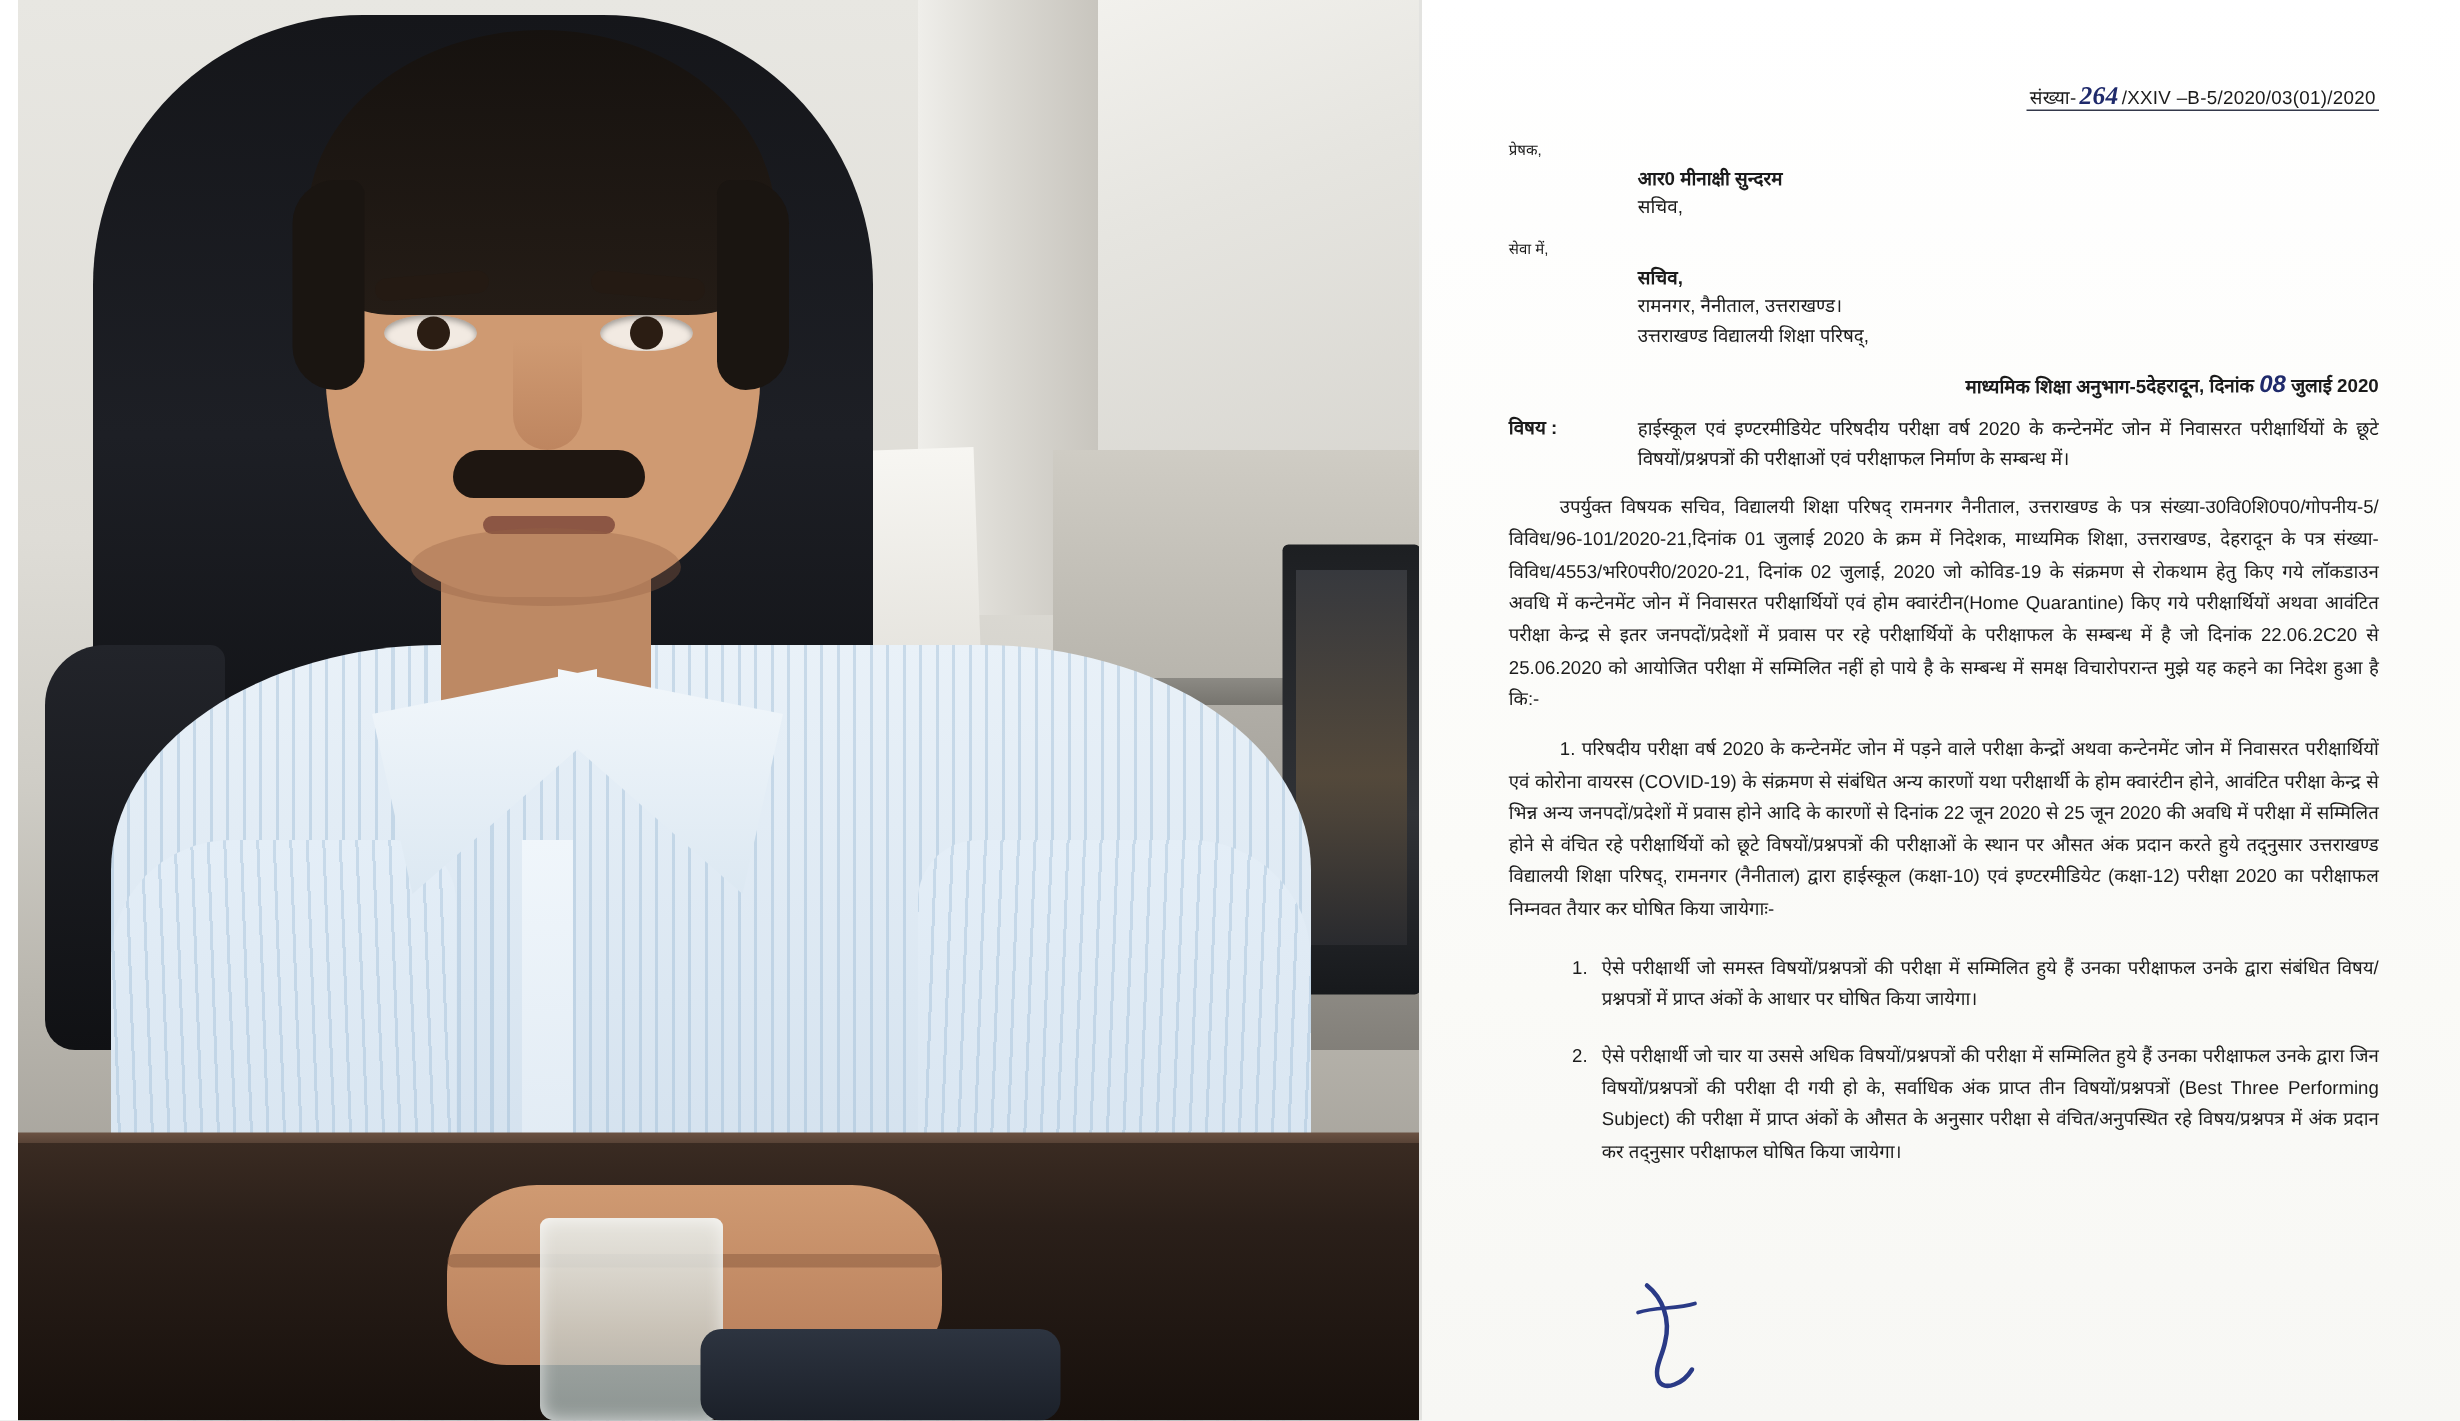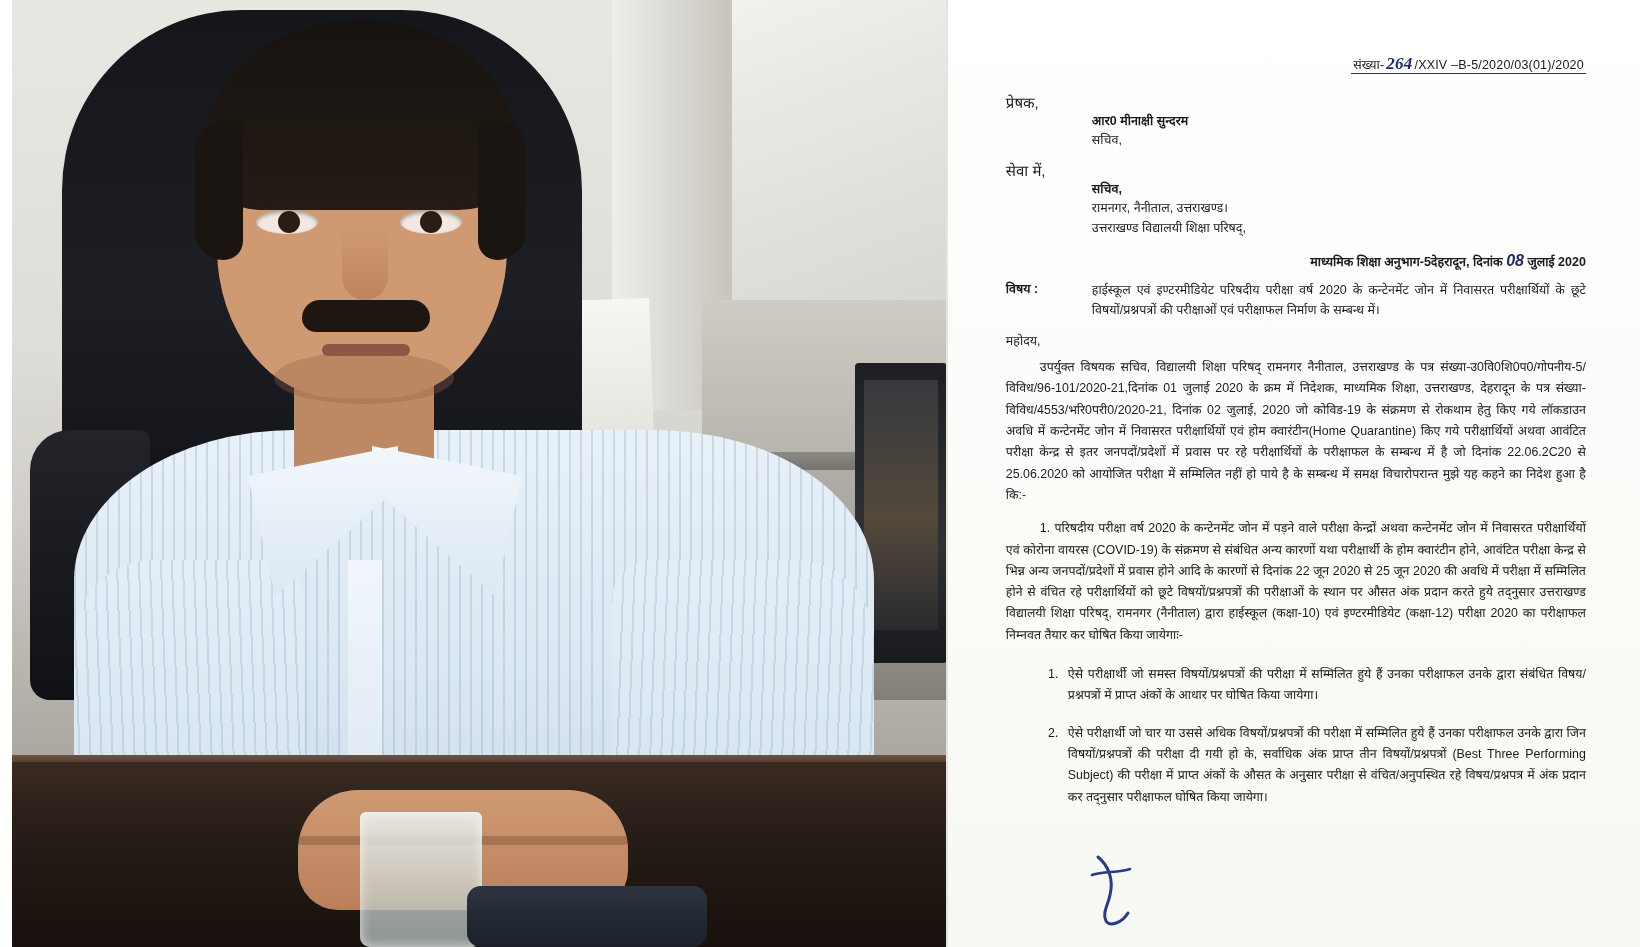--- a/index.html
+++ b/index.html
@@ -334,21 +334,21 @@
     font-size: 17px;
     color: #1f2a6b;
     font-weight: 700;
     font-style: italic;
     padding: 0 2px;
   }
   .lbl-col {
     display: inline-block;
     width: 86px;
     vertical-align: top;
-    font-size: 15px;
+    font-size: 10px;
   }
   .blk {
     margin-bottom: 9px;
   }
   .indent-block {
     margin-left: 86px;
     font-size: 12.5px;
     line-height: 1.55;
   }
   .bold {
@@ -504,21 +504,20 @@
           <span class="date-hand">08</span>
           <span>जुलाई 2020</span>
         </span>
       </div>
 
       <div class="subject-wrap">
         <div class="subject-lbl">विषय :</div>
         <div class="subject-text">हाईस्कूल एवं इण्टरमीडियेट परिषदीय परीक्षा वर्ष 2020 के कन्टेनमेंट जोन में निवासरत परीक्षार्थियों के छूटे विषयों/प्रश्नपत्रों की परीक्षाओं एवं परीक्षाफल निर्माण के सम्बन्ध में।</div>
       </div>
 
-      <div class="salutation">महोदय,</div>
 
       <p class="para">उपर्युक्त विषयक सचिव, विद्यालयी शिक्षा परिषद् रामनगर नैनीताल, उत्तराखण्ड के पत्र संख्या-उ0वि0शि0प0/गोपनीय-5/विविध/96-101/2020-21,दिनांक 01 जुलाई 2020 के क्रम में निदेशक, माध्यमिक शिक्षा, उत्तराखण्ड, देहरादून के पत्र संख्या-विविध/4553/भरि0परी0/2020-21, दिनांक 02 जुलाई, 2020 जो कोविड-19 के संक्रमण से रोकथाम हेतु किए गये लॉकडाउन अवधि में कन्टेनमेंट जोन में निवासरत परीक्षार्थियों एवं होम क्वारंटीन(Home Quarantine) किए गये परीक्षार्थियों अथवा आवंटित परीक्षा केन्द्र से इतर जनपदों/प्रदेशों में प्रवास पर रहे परीक्षार्थियों के परीक्षाफल के सम्बन्ध में है जो दिनांक 22.06.2C20 से 25.06.2020 को आयोजित परीक्षा में सम्मिलित नहीं हो पाये है के सम्बन्ध में समक्ष विचारोपरान्त मुझे यह कहने का निदेश हुआ है कि:-</p>
       <p class="para">1. परिषदीय परीक्षा वर्ष 2020 के कन्टेनमेंट जोन में पड़ने वाले परीक्षा केन्द्रों अथवा कन्टेनमेंट जोन में निवासरत परीक्षार्थियों एवं कोरोना वायरस (COVID-19) के संक्रमण से संबंधित अन्य कारणों यथा परीक्षार्थी के होम क्वारंटीन होने, आवंटित परीक्षा केन्द्र से भिन्न अन्य जनपदों/प्रदेशों में प्रवास होने आदि के कारणों से दिनांक 22 जून 2020 से 25 जून 2020 की अवधि में परीक्षा में सम्मिलित होने से वंचित रहे परीक्षार्थियों को छूटे विषयों/प्रश्नपत्रों की परीक्षाओं के स्थान पर औसत अंक प्रदान करते हुये तद्नुसार उत्तराखण्ड विद्यालयी शिक्षा परिषद्, रामनगर (नैनीताल) द्वारा हाईस्कूल (कक्षा-10) एवं इण्टरमीडियेट (कक्षा-12) परीक्षा 2020 का परीक्षाफल निम्नवत तैयार कर घोषित किया जायेगाः-</p>
 
       <ol class="doc-list">
         <li>ऐसे परीक्षार्थी जो समस्त विषयों/प्रश्नपत्रों की परीक्षा में सम्मिलित हुये हैं उनका परीक्षाफल उनके द्वारा संबंधित विषय/प्रश्नपत्रों में प्राप्त अंकों के आधार पर घोषित किया जायेगा।</li>
         <li>ऐसे परीक्षार्थी जो चार या उससे अधिक विषयों/प्रश्नपत्रों की परीक्षा में सम्मिलित हुये हैं उनका परीक्षाफल उनके द्वारा जिन विषयों/प्रश्नपत्रों की परीक्षा दी गयी हो के, सर्वाधिक अंक प्राप्त तीन विषयों/प्रश्नपत्रों (Best Three Performing Subject) की परीक्षा में प्राप्त अंकों के औसत के अनुसार परीक्षा से वंचित/अनुपस्थित रहे विषय/प्रश्नपत्र में अंक प्रदान कर तद्नुसार परीक्षाफल घोषित किया जायेगा।</li>
       </ol>
     </div>
 

